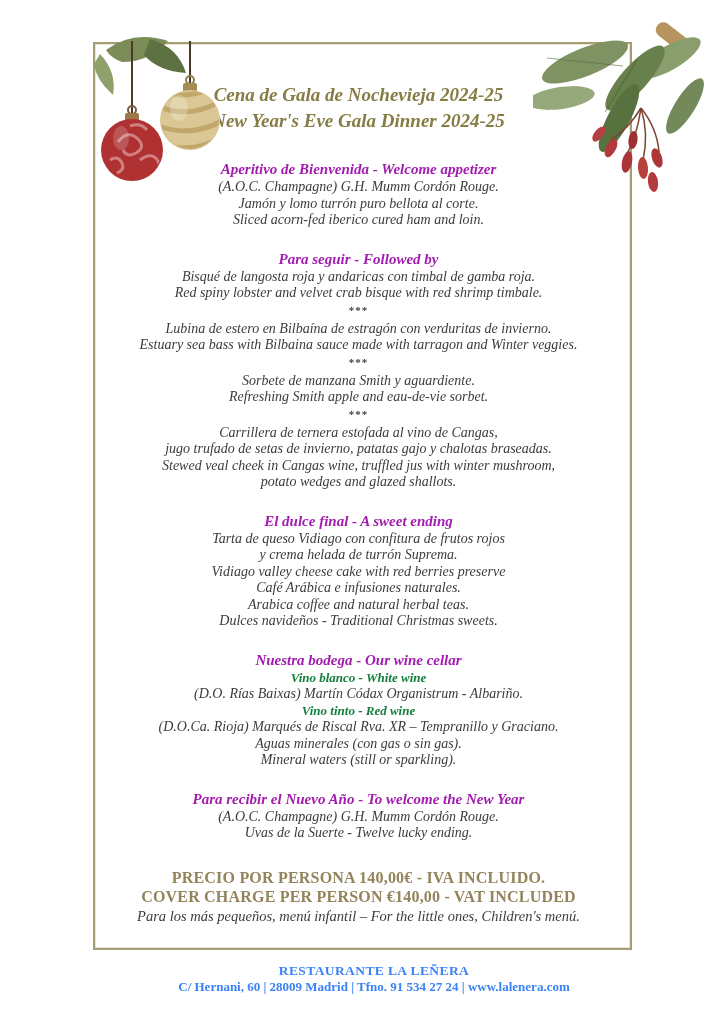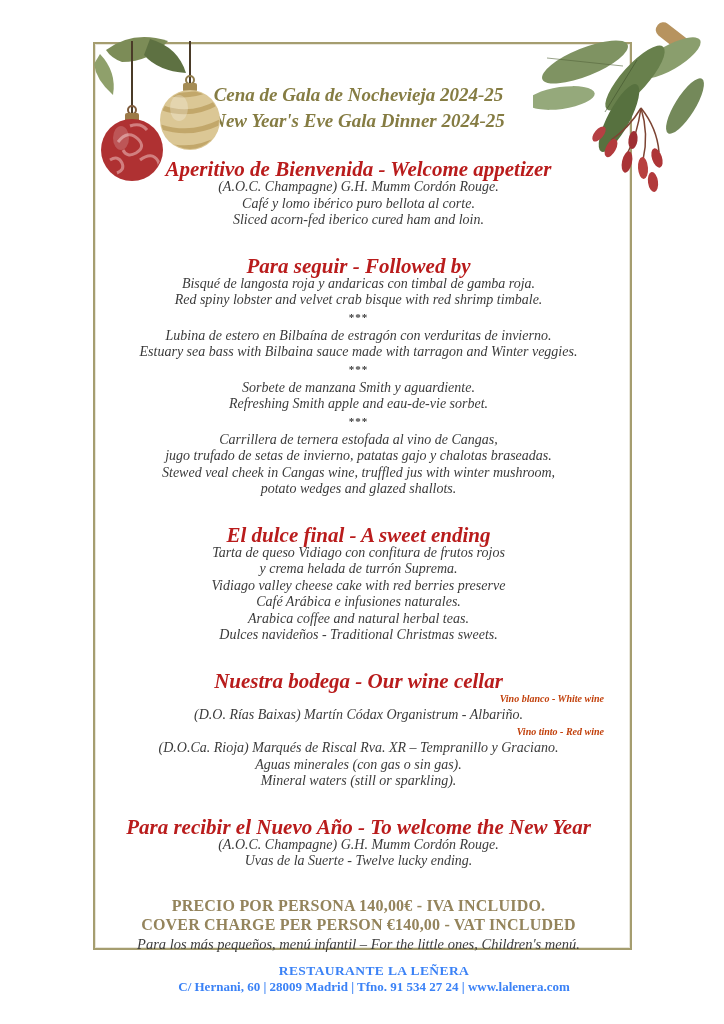--- a/index.html
+++ b/index.html
@@ -24,37 +24,36 @@
     width:539px;
     padding:40px 28px 0 20px;
     text-align:center;
     color:#3b3b3b;
   }
   .title {
     font-style:italic; font-weight:bold;
     font-size:19px; line-height:26px;
     color:#857c43;
   }
-  .sec { margin-top:27px; }
+  .sec { margin-top:20px; }
   .sec-first { margin-top:25px; }
   .head {
     font-style:italic; font-weight:bold;
-    font-size:21px; line-height:20px;
-    color:#b91c1c;
+    font-size:15px; line-height:20px;
+    color:#a21caf;
   }
   .line {
     font-style:italic;
     font-size:14px; line-height:16.5px;
     color:#3b3b3b;
   }
   .subhead {
     font-style:italic; font-weight:bold;
-    font-size:10px; line-height:16.5px;
-    color:#c2410c;
-    text-align:right;
+    font-size:13px; line-height:16.5px;
+    color:#15803d;
   }
   .sep {
     font-style:normal; font-weight:bold;
     font-size:11px; line-height:16px;
     margin-bottom:3px;
     color:#3b3b3b;
     letter-spacing:1px;
   }
   .pricing { margin-top:26px; }
   .price {
@@ -161,21 +160,21 @@
   <div class="content">
 
     <div class="title">
       <div>Cena de Gala de Nochevieja 2024-25</div>
       <div>New Year's Eve Gala Dinner 2024-25</div>
     </div>
 
     <section class="sec sec-first">
       <div class="head">Aperitivo de Bienvenida - Welcome appetizer</div>
       <div class="line">(A.O.C. Champagne) G.H. Mumm Cordón Rouge.</div>
-      <div class="line">Café y lomo ibérico puro bellota al corte.</div>
+      <div class="line">Jamón y lomo turrón puro bellota al corte.</div>
       <div class="line">Sliced acorn-fed iberico cured ham and loin.</div>
     </section>
 
     <section class="sec">
       <div class="head">Para seguir - Followed by</div>
       <div class="line">Bisqué de langosta roja y andaricas con timbal de gamba roja.</div>
       <div class="line">Red spiny lobster and velvet crab bisque with red shrimp timbale.</div>
       <div class="sep">***</div>
       <div class="line">Lubina de estero en Bilbaína de estragón con verduritas de invierno.</div>
       <div class="line">Estuary sea bass with Bilbaina sauce made with tarragon and Winter veggies.</div>

